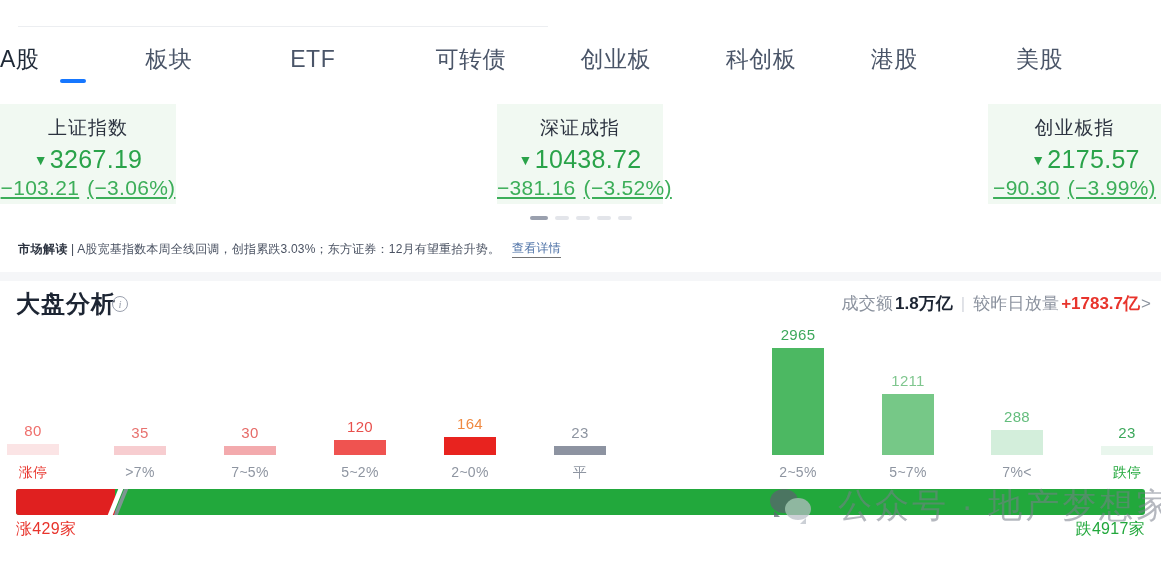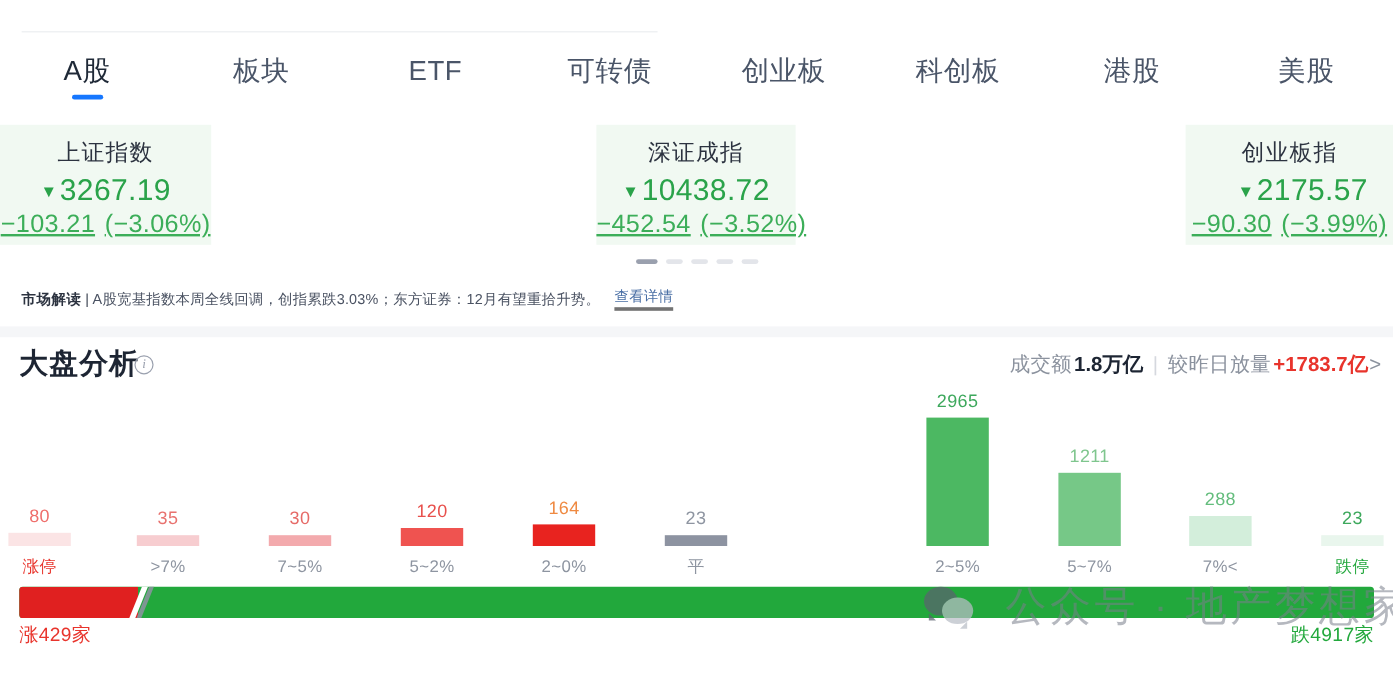--- a/index.html
+++ b/index.html
@@ -31,21 +31,20 @@
     position: absolute;
     left: 0;
     top: 44px;
     width: 1161px;
     height: 48px;
     display: flex;
     align-items: flex-start;
   }
   .tab {
     flex: 1 1 0;
-    text-align: center;
     font-size: 23px;
     color: #4a5568;
     position: relative;
     cursor: pointer;
     line-height: 30px;
     letter-spacing: 0.5px;
   }
   .tab.active {
     color: #1f2937;
   }
@@ -151,21 +150,21 @@
     margin: 0 3px;
   }
   .interp-text {
     color: #4a5262;
     letter-spacing: 0.2px;
   }
   .interp-link {
     color: #4a6fa5;
     margin-left: 12px;
     text-decoration: none;
-    border-bottom: 3px solid #737373;
+    border-bottom: 1px solid #737373;
     cursor: pointer;
     letter-spacing: 0.2px;
   }
 
   
   .sep-band {
     position: absolute;
     left: 0;
     top: 272px;
     width: 1161px;
@@ -389,21 +388,21 @@
 
 <div class="cards">
     <div class="card" style="left: 0px; width: 176px;">
       <div class="card-name">上证指数</div>
       <div class="card-value" style="color: rgb(42, 163, 74);"><span class="caret">▼</span><span>3267.19</span></div>
       <div class="card-delta"><span>−103.21</span><span style="margin-left: 8px;">(−3.06%)</span></div>
     </div>
     <div class="card" style="left: 497px; width: 166px;">
       <div class="card-name">深证成指</div>
       <div class="card-value" style="color: rgb(42, 163, 74);"><span class="caret">▼</span><span>10438.72</span></div>
-      <div class="card-delta"><span>−452.54</span><span style="margin-left: 8px;">(−3.52%)</span></div>
+      <div class="card-delta"><span>−381.16</span><span style="margin-left: 8px;">(−3.52%)</span></div>
     </div>
     <div class="card" style="left: 988px; width: 173px;">
       <div class="card-name">创业板指</div>
       <div class="card-value" style="color: rgb(42, 163, 74); padding-left: 22px;"><span class="caret">▼</span><span>2175.57</span></div>
       <div class="card-delta"><span>−90.30</span><span style="margin-left: 8px;">(−3.99%)</span></div>
     </div>
   </div>
 
 <div class="dots">
     <div class="dot active"></div>

